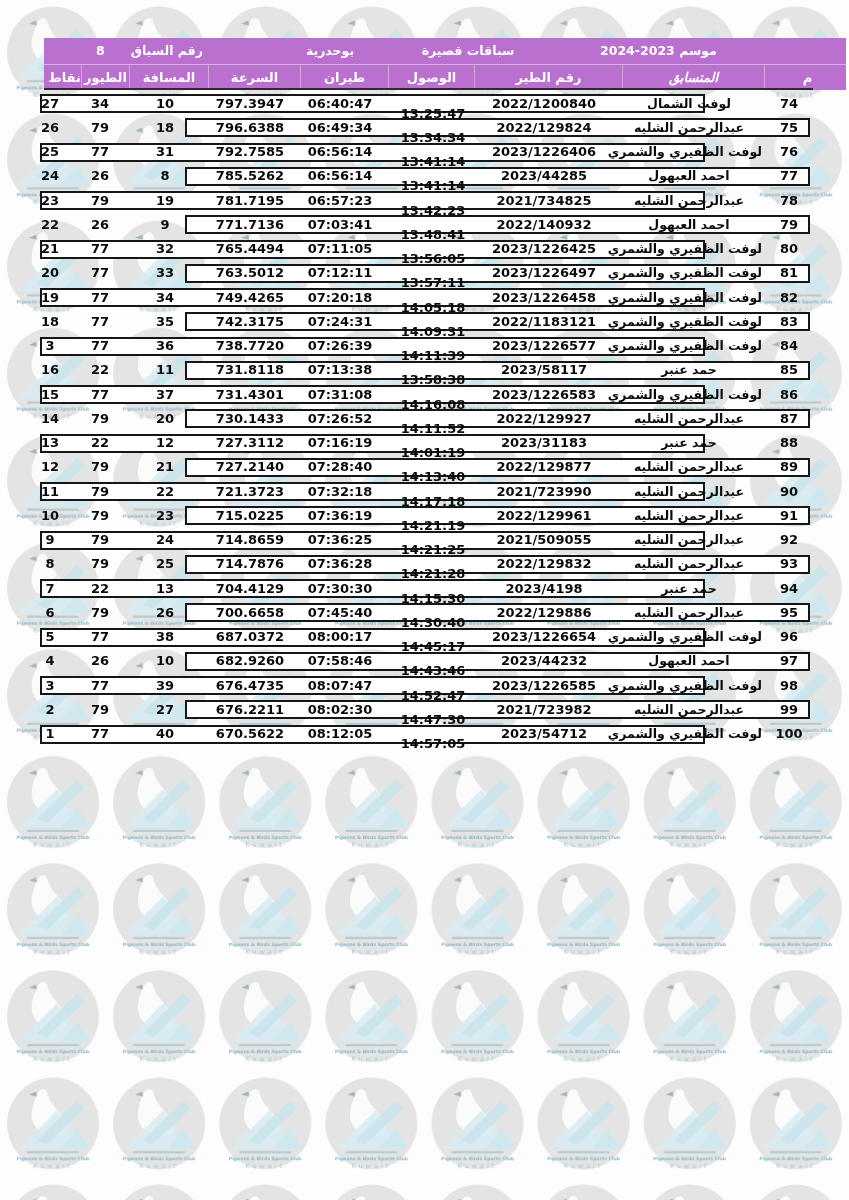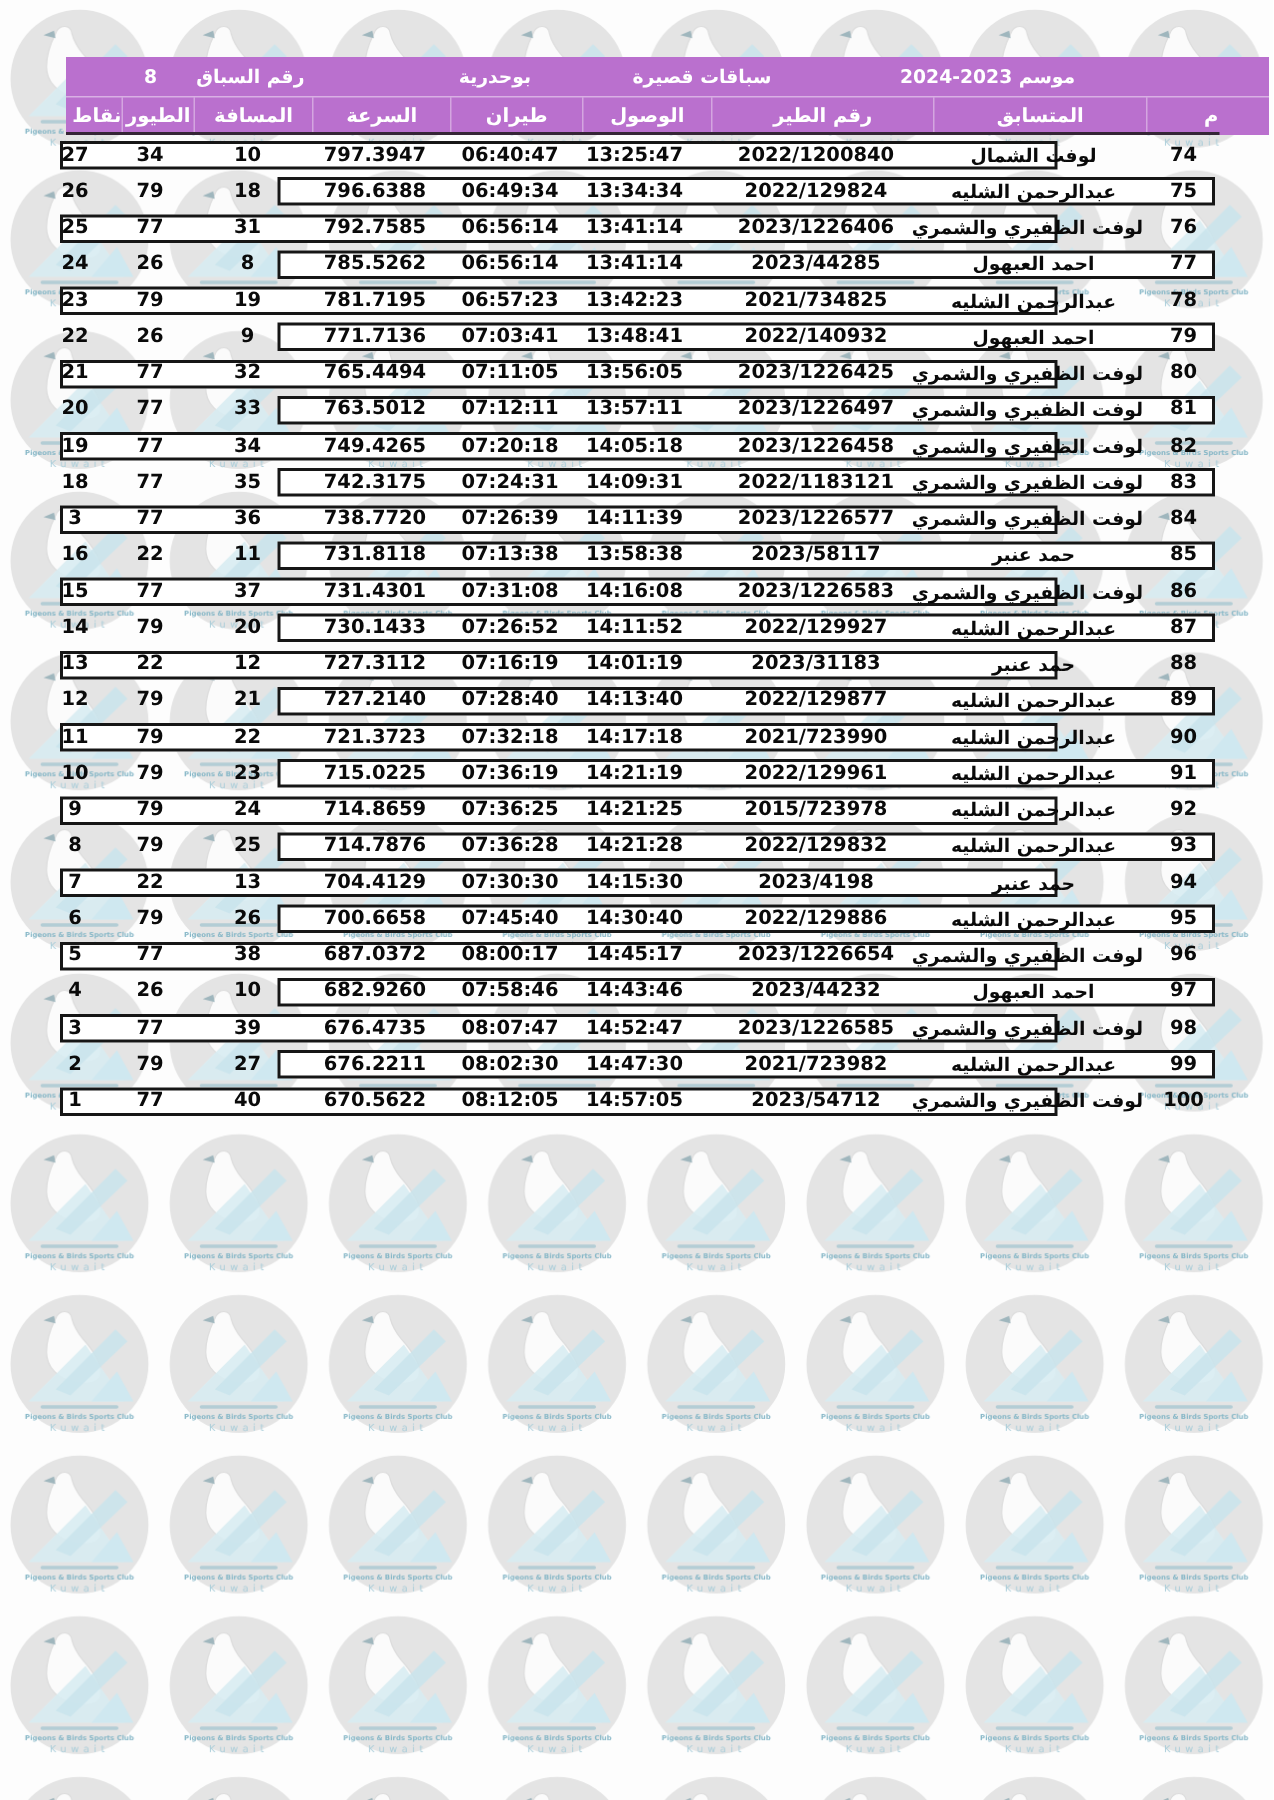--- a/index.html
+++ b/index.html
@@ -17,35 +17,35 @@
   .h1-season{left:556px;width:242px;text-align:left;padding-right:6px;box-sizing:border-box;}
   .h2cell{position:absolute;top:0;height:25px;line-height:25px;color:#fff;font-size:13px;font-weight:bold;
           text-align:center;direction:rtl;border-left:1px solid rgba(255,255,255,.38);box-sizing:border-box;}
   .h20{left:0;width:33px;border-left:none;}
   .h21{left:33px;width:48px;}
   .h22{left:81px;width:79px;}
   .h23{left:160px;width:92px;}
   .h24{left:252px;width:88px;}
   .h25{left:340px;width:86px;}
   .h26{left:426px;width:148px;}
-  .h27{left:574px;width:142px;}
+  .h27{left:574px;width:142px;font-style:italic;}
   .h28{left:716px;width:86px;}
   .hdr-underline{position:absolute;left:44px;top:87.5px;width:769px;height:2.5px;background:#352536;z-index:3;}
   
   #rows{position:absolute;left:0;top:0;width:849px;height:100%;z-index:1;}
   .row{position:absolute;left:0;width:849px;height:24px;}
   .box{position:absolute;top:1.5px;height:15px;background:#ffffff;border:2px solid #161616;}
   .box.a{left:40px;width:661px;}
   .box.b{left:185px;width:621px;}
   .cell{position:absolute;top:0;height:21px;line-height:21px;text-align:center;font-weight:bold;
         font-size:13px;color:#0a0a0a;white-space:nowrap;}
   .c-rank{left:760px;width:58px;}
   .c-competitor{left:616px;width:146px;font-size:12.5px;direction:rtl;}
   .c-bird{left:470px;width:148px;}
-  .c-arrival{left:380px;width:86px;}
+  .c-arrival{left:390px;width:86px;margin-top:10px;}
   .c-flight{left:296px;width:88px;}
   .c-speed{left:204px;width:92px;}
   .c-distance{left:126px;width:78px;}
   .c-birds{left:74px;width:52px;}
   .c-points{left:22px;width:56px;}
   
   .footer{position:absolute;left:0;top:1133px;width:849px;text-align:center;font-size:13px;
           font-weight:bold;color:#111;direction:rtl;z-index:1;}
 </style>
 </head>
@@ -310,21 +310,21 @@
       <span class="cell c-flight">07:36:19</span>
       <span class="cell c-speed">715.0225</span>
       <span class="cell c-distance">23</span>
       <span class="cell c-birds">79</span>
       <span class="cell c-points">10</span>
     </div>
       <div class="row" style="top: 529px;">
       <div class="box a"></div>
       <span class="cell c-rank">92</span>
       <span class="cell c-competitor">عبدالرحمن الشليه</span>
-      <span class="cell c-bird">2015/723978</span>
+      <span class="cell c-bird">2021/509055</span>
       <span class="cell c-arrival">14:21:25</span>
       <span class="cell c-flight">07:36:25</span>
       <span class="cell c-speed">714.8659</span>
       <span class="cell c-distance">24</span>
       <span class="cell c-birds">79</span>
       <span class="cell c-points">9</span>
     </div>
       <div class="row" style="top: 553.25px;">
       <div class="box b"></div>
       <span class="cell c-rank">93</span>

